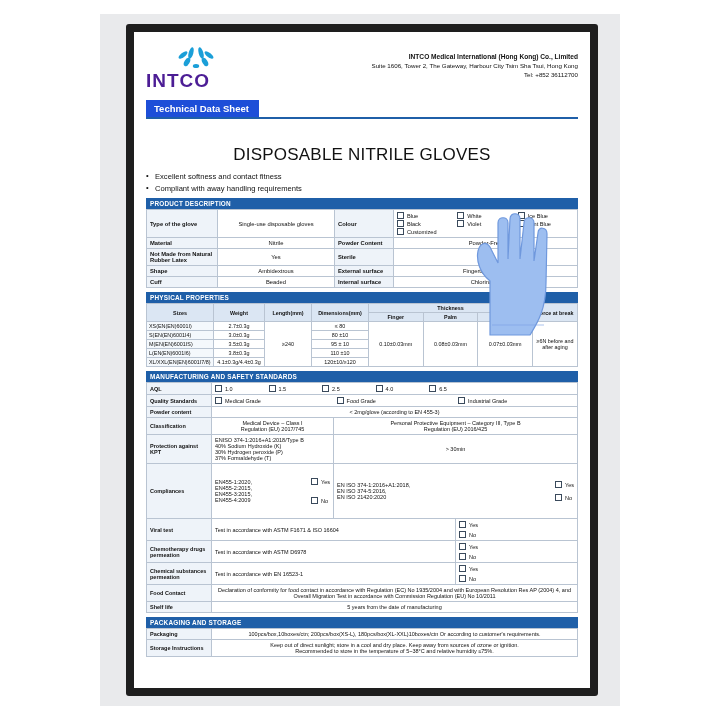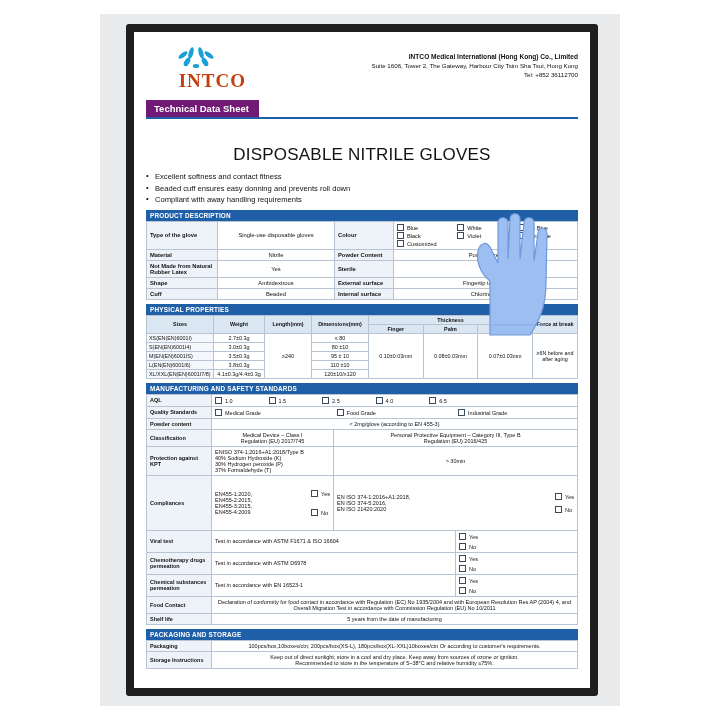--- a/index.html
+++ b/index.html
@@ -7,25 +7,25 @@
   .stage{position:relative;width:720px;height:720px;background:#ffffff;}
   .shadowcard{position:absolute;left:100px;top:14px;width:520px;height:692px;background:#e9eaec;}
   .frame{position:absolute;left:126px;top:24px;width:472px;height:672px;background:#1e1e1e;border-radius:3px;}
   .page{position:absolute;left:134px;top:32px;width:456px;height:656px;background:#ffffff;overflow:hidden;}
   .inner{position:absolute;left:12px;top:8px;width:432px;}
 
   
   .hdr{display:flex;align-items:flex-start;justify-content:space-between;height:58px;}
   .logo{width:100px;padding-top:6px;}
   .logo-mark{display:block;margin:0 auto 2px auto;width:46px;height:22px;}
-  .logo-text{font-size:19px;font-weight:bold;color:#c2410c;letter-spacing:1px;text-align:right;font-family:Liberation Serif, serif;}
+  .logo-text{font-size:19px;font-weight:bold;color:#4c1d95;letter-spacing:1px;text-align:left;font-family:Liberation Sans, sans-serif;}
   .co{ text-align:right;font-size:6.2px;line-height:9px;color:#111;padding-top:12px;}
   .co .c1{font-weight:bold;font-size:6.6px;}
 
-  .tds{display:inline-block;background:#701a75;color:#fff;font-size:9.5px;font-weight:bold;padding:3px 10px 3px 8px;margin-top:0;}
+  .tds{display:inline-block;background:#1d4ed8;color:#fff;font-size:9.5px;font-weight:bold;padding:3px 10px 3px 8px;margin-top:0;}
   .tds-wrap{border-bottom:2px solid #1f5fa8;padding-bottom:0px;}
 
   .title{font-size:17px;text-align:center;color:#111;margin:26px 0 6px 0;letter-spacing:0.2px;}
   .feat-h{font-size:9px;font-weight:bold;color:#111;margin:4px 0 3px 2px;}
   .feat li{font-size:7.6px;color:#111;line-height:11.5px;list-style:none;position:relative;padding-left:9px;}
   .feat li:before{content:"•";position:absolute;left:0;top:-1px;}
   .feat{margin:0;padding:0;}
 
   .glove{position:absolute;right:6px;top:62px;width:120px;height:130px;}
 
@@ -90,21 +90,20 @@
             <path d="M38 128 L38 74 C28 66 24 54 26 44 C28 36 34 34 38 40 L46 56 L46 16 C46 9 56 9 56 16 L56 52 L58 12 C58 5 68 5 68 12 L68 52 L72 16 C72 9 82 9 82 16 L82 54 L86 26 C86 19 95 20 95 27 L94 76 C94 104 84 118 78 128 Z"></path>
           </g>
           <g stroke="#7aa2e4" stroke-width="0.8" fill="none" opacity=".8">
             <path d="M40 118 L92 118"></path>
           </g>
         </svg>
 
         <div class="title">DISPOSABLE NITRILE GLOVES</div>
         <ul class="feat">
           <li>Excellent softness and contact fitness</li>
-          <li>Beaded cuff ensures easy donning and prevents roll down</li>
           <li>Compliant with away handling requirements</li>
         </ul>
       </div>
 
       <div class="bar">PRODUCT DESCRIPTION</div>
       <table>
         <tbody>
             <tr>
           <td class="lbl">Type of the glove</td>
           <td class="ctr" style="width:110px">Single-use disposable gloves</td>

